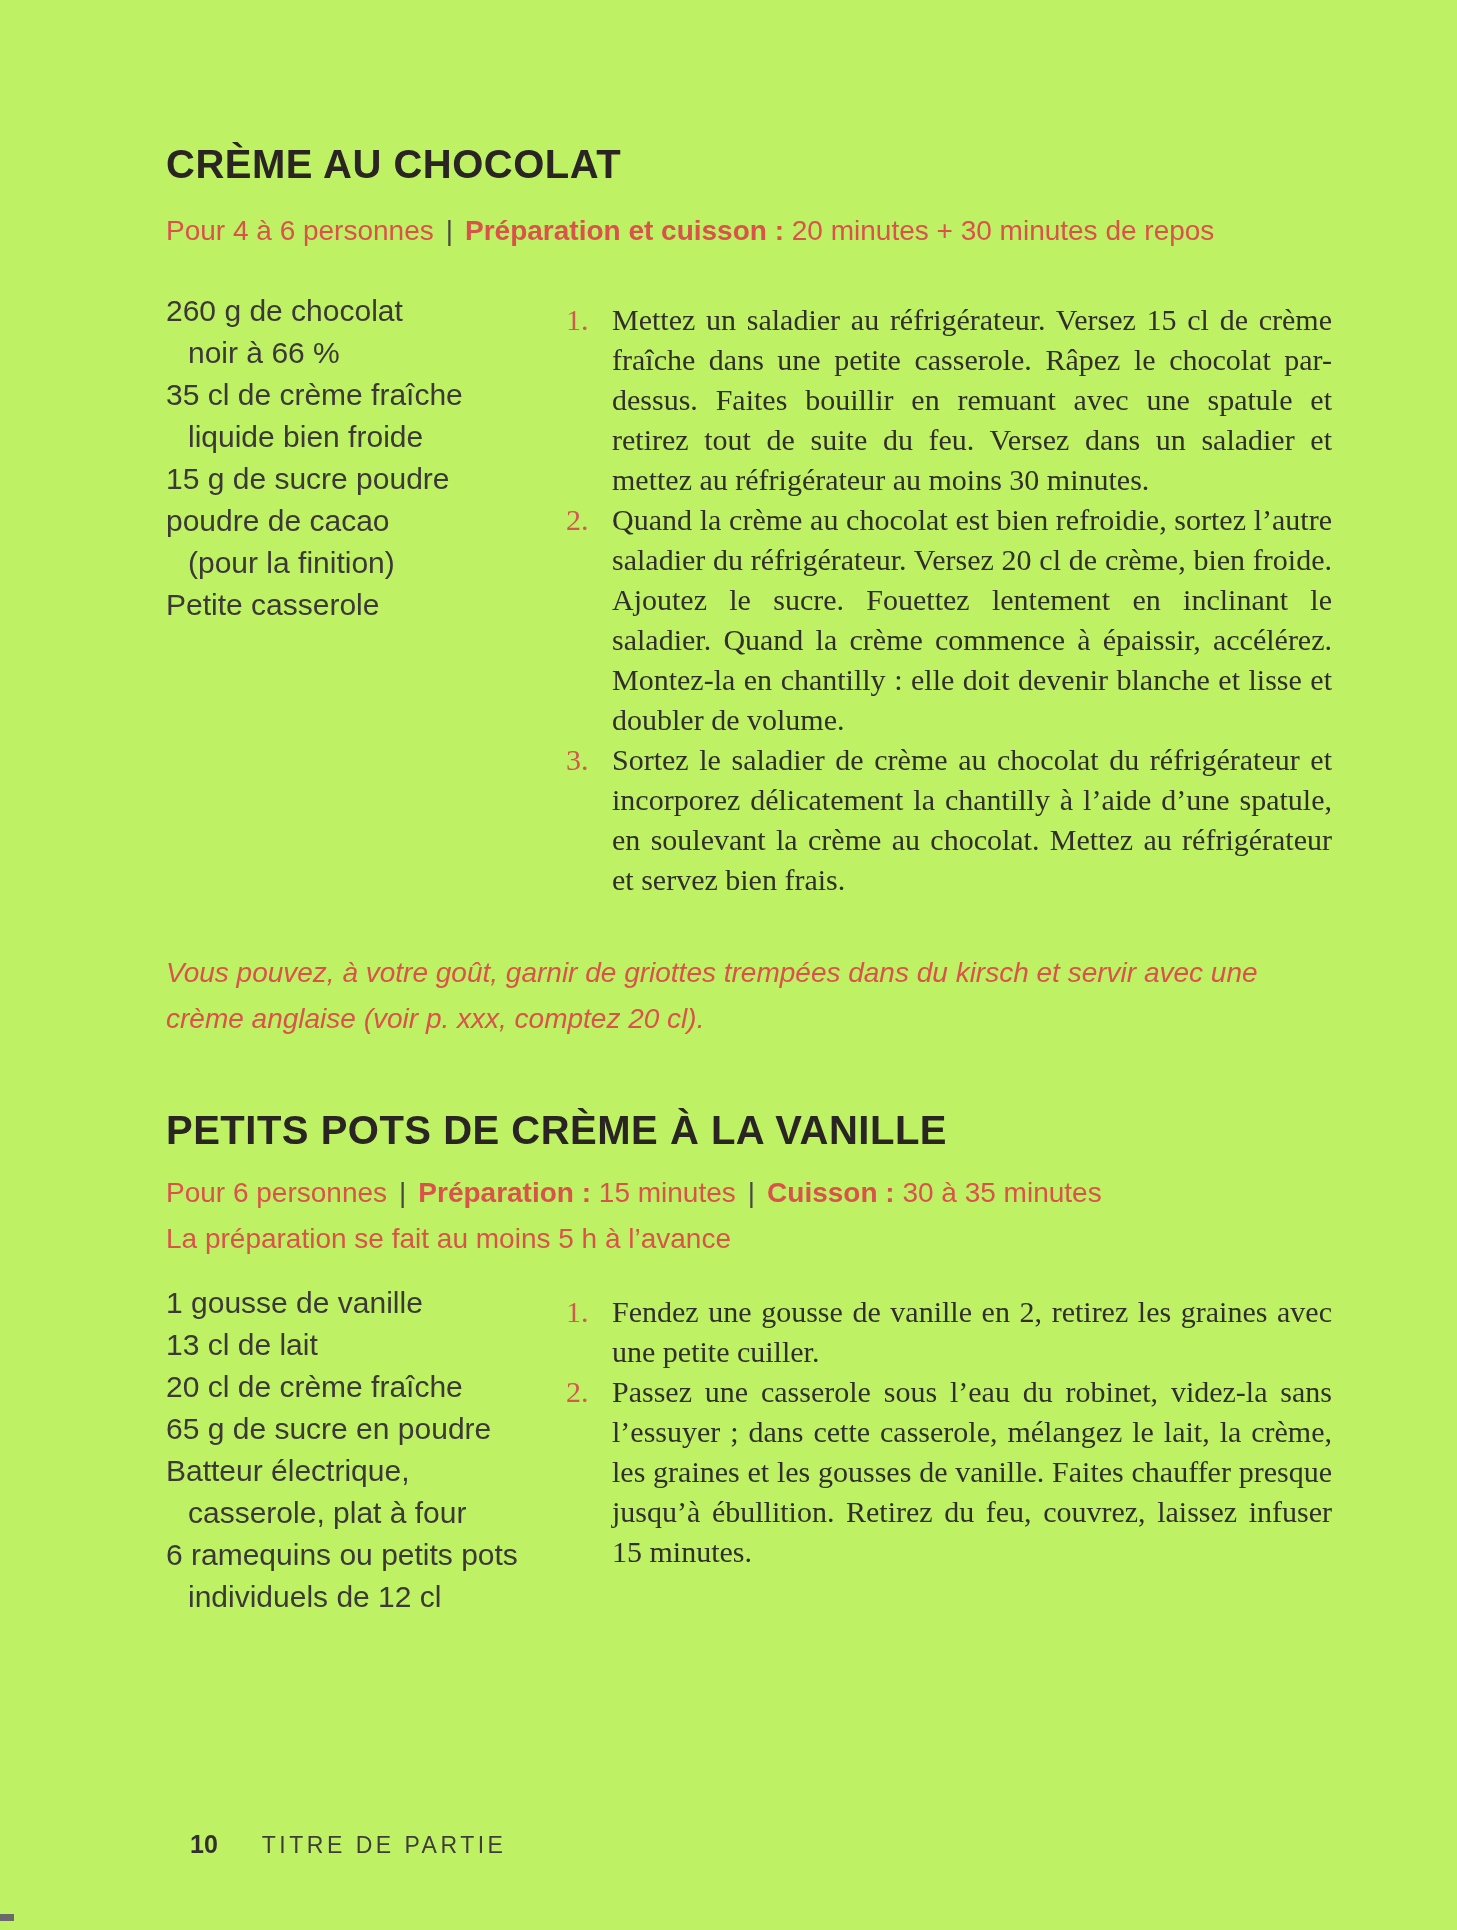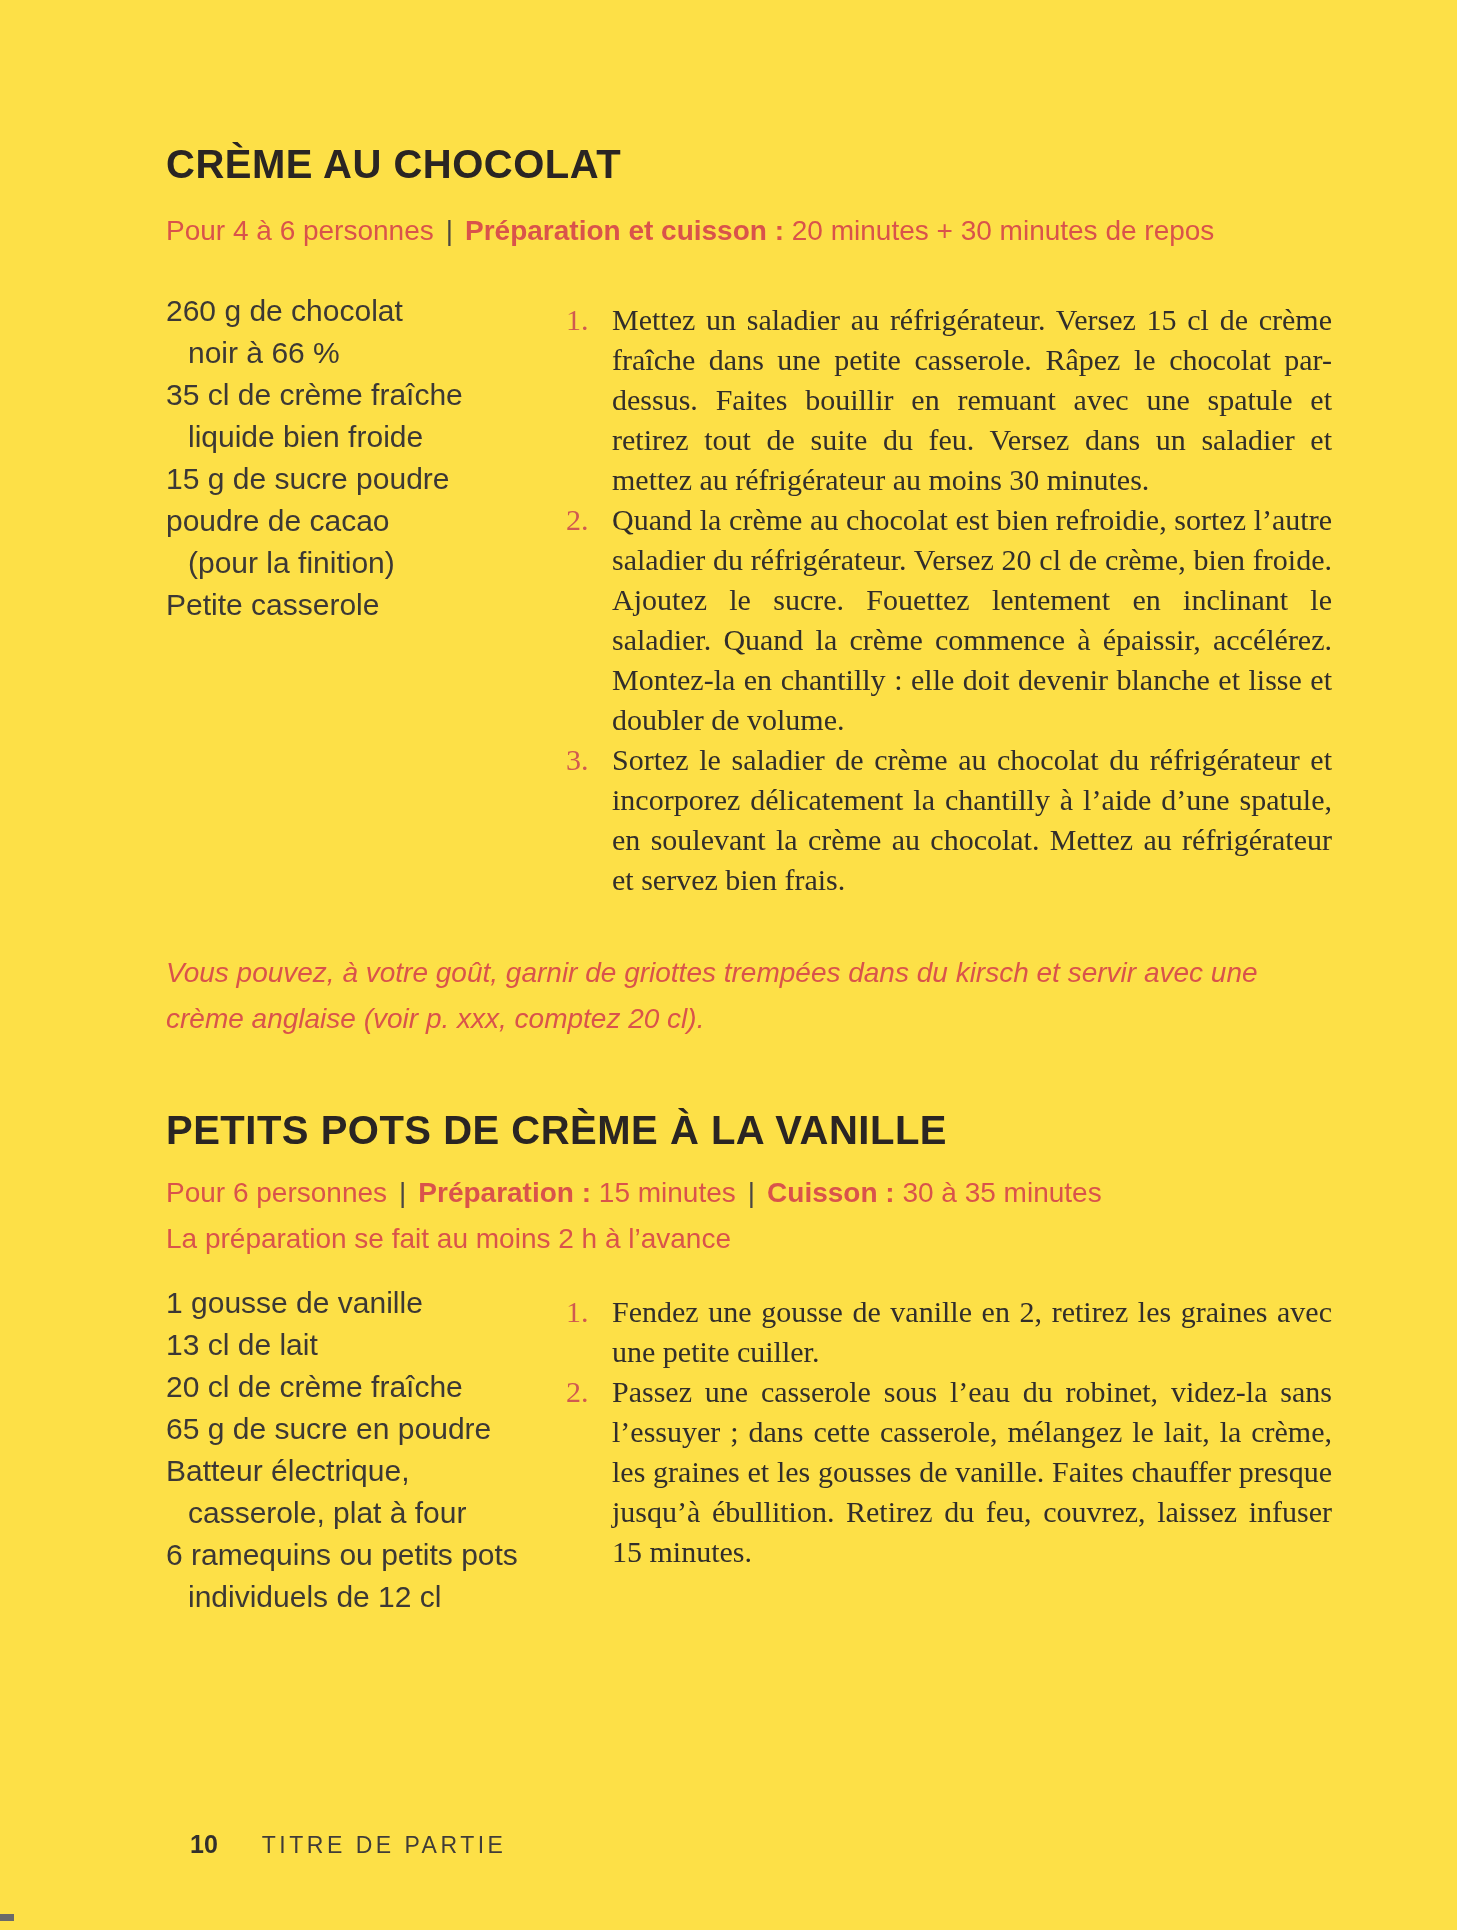--- a/index.html
+++ b/index.html
@@ -4,21 +4,21 @@
 <style>
   html, body {
     margin: 0;
     padding: 0;
     background: #ffffff;
   }
   .page {
     position: relative;
     width: 1457px;
     height: 1930px;
-    background: #fde047;
+    background: #bef264;
     overflow: hidden;
     font-family: "Liberation Sans", sans-serif;
   }
   
   .recipe-title {
     position: absolute;
     left: 166px;
     margin: 0;
     font-family: "Liberation Sans", sans-serif;
     font-weight: 700;
@@ -191,21 +191,21 @@
     <p class="note">Vous pouvez, à votre goût, garnir de griottes trempées dans du kirsch et servir avec une crème anglaise (voir p. xxx, comptez 20 cl).</p>
   </section>
 
   <section>
     <h1 class="recipe-title" id="title-2">PETITS POTS DE CRÈME À LA VANILLE</h1>
 
     <p class="meta" id="meta-2">
       <span>Pour 6 personnes</span><span class="sep">|</span><span class="bold">Préparation :</span><span> </span><span>15 minutes</span><span class="sep">|</span><span class="bold">Cuisson :</span><span> </span><span>30 à 35 minutes</span>
     </p>
 
-    <p class="prep-note">La préparation se fait au moins 2 h à l’avance</p>
+    <p class="prep-note">La préparation se fait au moins 5 h à l’avance</p>
 
     <ul class="ingredients" id="ingredients-2">
       <li>1 gousse de vanille</li>
       <li>13 cl de lait</li>
       <li>20 cl de crème fraîche</li>
       <li>65 g de sucre en poudre</li>
       <li>Batteur électrique,</li>
       <li class="indent">casserole, plat à four</li>
       <li>6 ramequins ou petits pots</li>
       <li class="indent">individuels de 12 cl</li>

